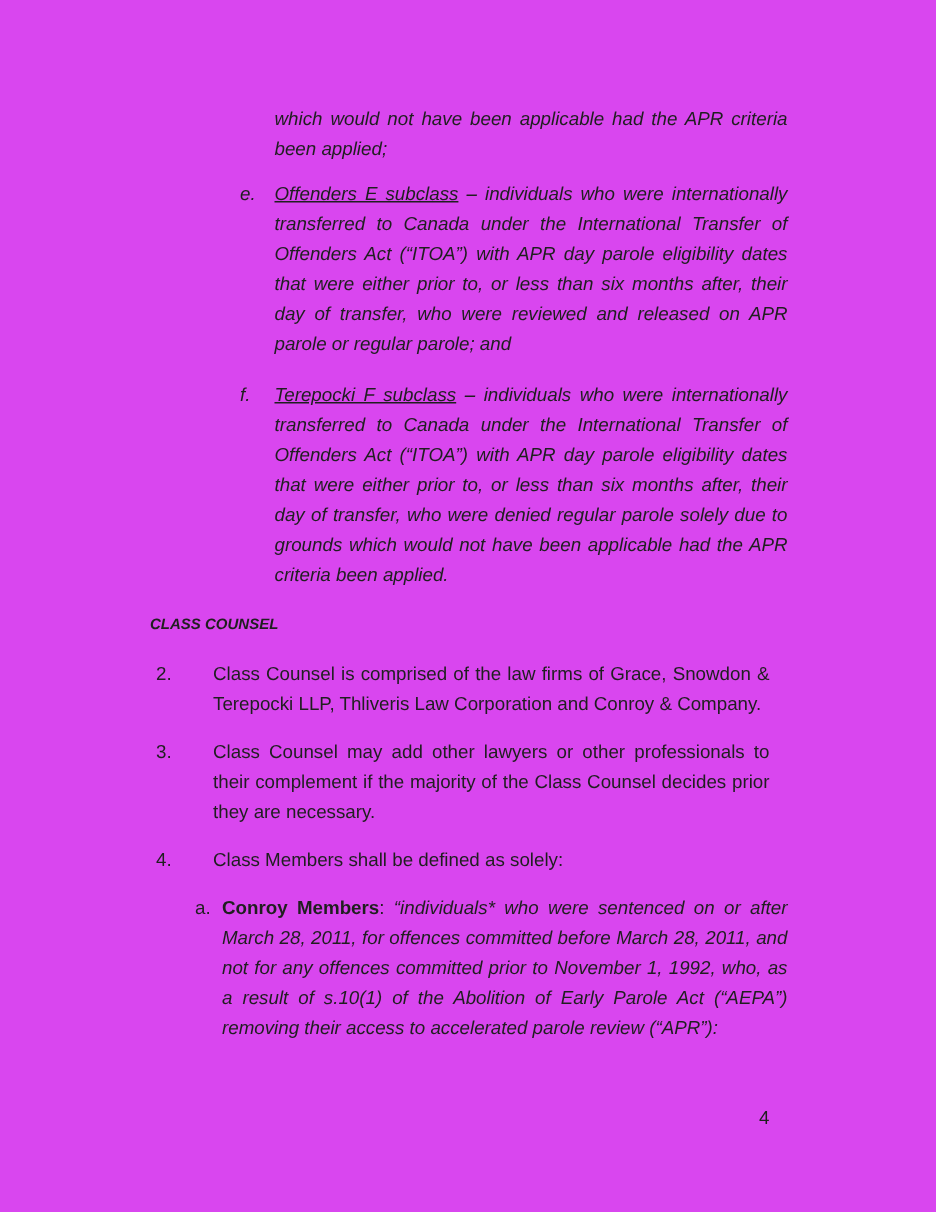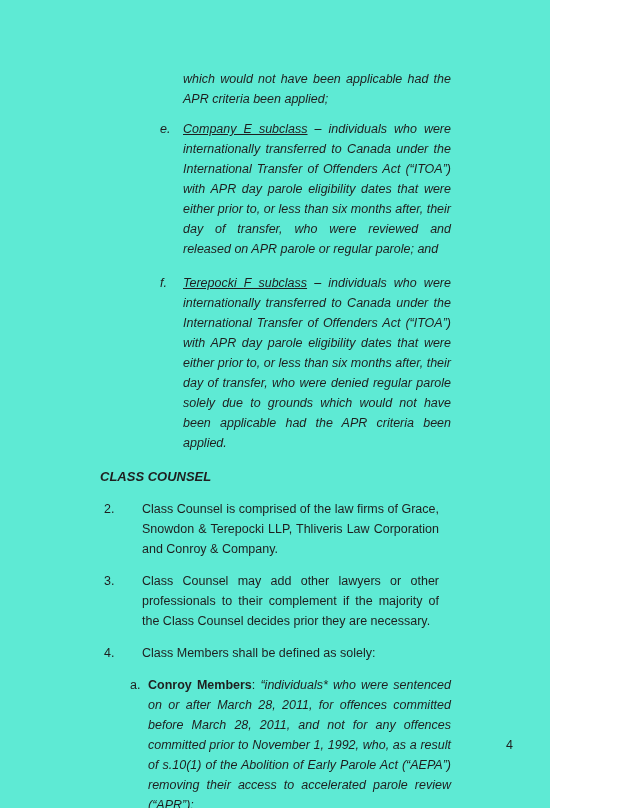--- a/index.html
+++ b/index.html
@@ -1,18 +1,18 @@
 <!DOCTYPE html>
 <html><head>
 <meta charset="utf-8">
 <style>
   html, body { margin:0; padding:0; background:#ffffff; }
   .page {
-    width:550px; height:808px;
-    background:#5eead4;
+    width:624px; height:808px;
+    background:#d946ef;
     position:relative;
     box-sizing:border-box;
     padding-top:69px;
     font-family:"Liberation Sans","DejaVu Sans",sans-serif;
     font-size:12.5px;
     line-height:20px;
     color:#1f1f1f;
     overflow:hidden;
   }
   
@@ -24,21 +24,21 @@
   
   .sub-item { position:relative; margin-right:99px; margin-left:160px; }
   .sub-item.mt10 { margin-top:10px; }
   .sub-item.mt14 { margin-top:14px; }
   .sub-marker { position:absolute; left:0; top:0; font-style:italic; }
   .sub-text { margin:0; padding-left:23px; text-align:justify; font-style:italic; }
   .sub-title { text-decoration:underline; }
   
   .heading {
     margin:14px 99px 0 100px;
-    font-size:13px;
+    font-size:10px;
     line-height:20px;
     font-weight:bold;
     font-style:italic;
   }
   .heading.mt13 { margin-top:13px; }
   
   .num-item { position:relative; margin-right:99px; margin-left:104px; }
   .num-item.mt8  { margin-top:8px; }
   .num-item.mt9  { margin-top:9px; }
   .num-item.mt10 { margin-top:10px; }
@@ -56,21 +56,21 @@
 </head>
 <body>
 
 <div class="page">
 
   <p class="cont">which would not have been applicable had the APR criteria been applied;</p>
 
   <div class="sub-item mt10">
     <span class="sub-marker">e.</span>
     <p class="sub-text">
-      <span class="sub-title">Company E subclass</span>
+      <span class="sub-title">Offenders E subclass</span>
       <span>–</span>
       <span>individuals who were internationally transferred to Canada under the International Transfer of Offenders Act (“ITOA”) with APR day parole eligibility dates that were either prior to, or less than six months after, their day of transfer, who were reviewed and released on APR parole or regular parole; and</span>
     </p>
   </div>
 
   <div class="sub-item mt14">
     <span class="sub-marker">f.</span>
     <p class="sub-text">
       <span class="sub-title">Terepocki F subclass</span>
       <span>–</span>

